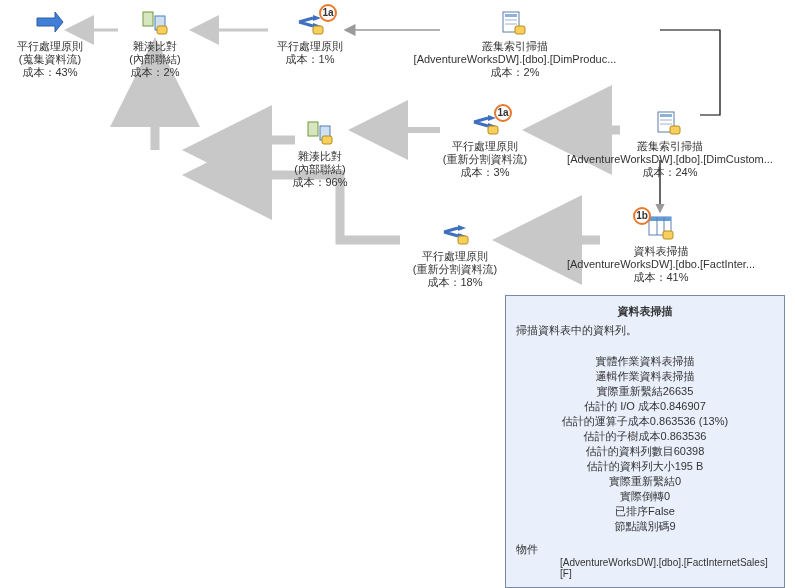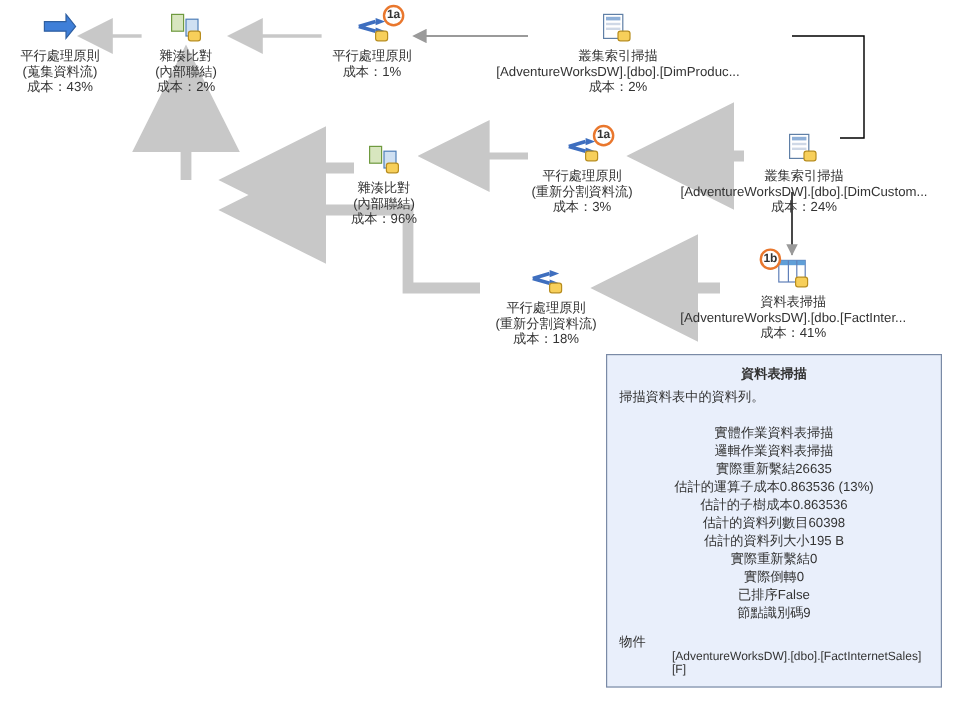--- a/index.html
+++ b/index.html
@@ -179,20 +179,24 @@
       </div>
       <div class="tt-row">
         <span>邏輯作業</span>
         <span>資料表掃描</span>
       </div>
       <div class="tt-row">
         <span>實際重新繫結</span>
         <span>26635</span>
       </div>
       <div class="tt-row">
+        <span>估計的 I/O 成本</span>
+        <span>0.846907</span>
+      </div>
+      <div class="tt-row">
         <span>估計的運算子成本</span>
         <span>0.863536 (13%)</span>
       </div>
       <div class="tt-row">
         <span>估計的子樹成本</span>
         <span>0.863536</span>
       </div>
       <div class="tt-row">
         <span>估計的資料列數目</span>
         <span>60398</span>

